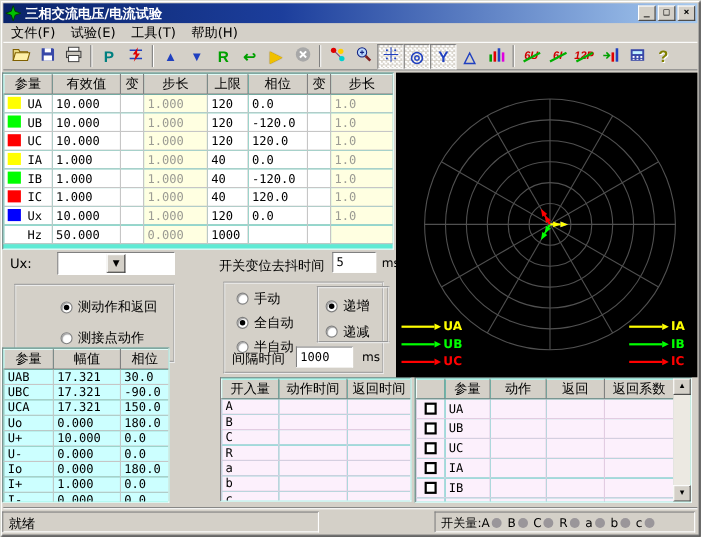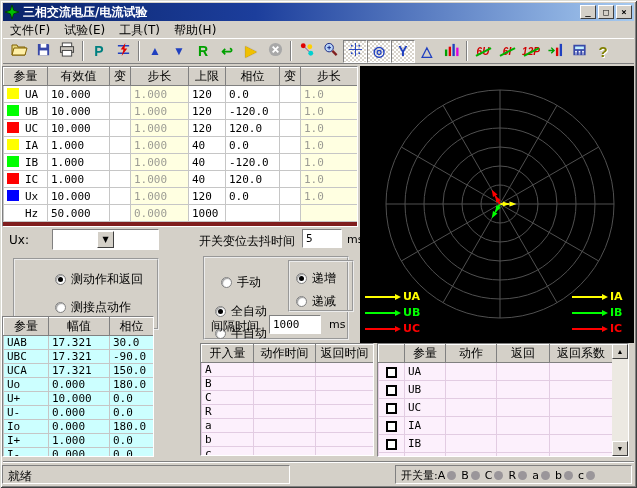--- a/index.html
+++ b/index.html
@@ -29,21 +29,21 @@
   .tsep{width:2px;height:20px;border-left:1px solid #808080;border-right:1px solid #fff;margin:0 3px;}
   .g-teal{color:#008080;font-weight:bold;font-size:14px;}
   .g-blue{color:#2040C0;font-weight:bold;font-size:12px;}
   .g-blue14{color:#2040C0;font-weight:bold;font-size:14px;}
   .g-green{color:#00A000;font-weight:bold;font-size:14px;}
   .g-play{color:#F0C000;font-size:15px;text-shadow:0 0 1px #806000;}
   .g-red{color:#D00000;font-weight:bold;font-size:10px;font-style:italic;white-space:nowrap;}
   .g-help{color:#808000;font-weight:bold;font-size:15px;text-shadow:1px 1px 0 #fff;}
   .slash{position:absolute;left:3px;top:10px;width:17px;height:2px;background:#00B000;transform:rotate(-28deg);}
   
-  .gridbox{position:absolute;background:#7f1d1d;border:1px solid;border-color:#808080 #fff #fff #808080;overflow:hidden;}
+  .gridbox{position:absolute;background:#5eead4;border:1px solid;border-color:#808080 #fff #fff #808080;overflow:hidden;}
   table.grid{border-collapse:collapse;table-layout:fixed;width:100%;}
   table.grid th{background:#D4D0C8;font-weight:normal;font-size:12px;height:18px;padding:0 2px;overflow:hidden;white-space:nowrap;
     border:1px solid;border-color:#fff #808080 #808080 #fff;}
   table.grid td{border:1px solid #C6C6C6;font-family:"DejaVu Sans Mono","Liberation Mono",monospace;
     font-size:11px;padding:0 3px;overflow:hidden;white-space:nowrap;background:#fff;}
   #param-grid td{height:17px;}
   #param-grid td.dim{background:#FFFFE1;color:#9C9C94;}
   .swatch{display:inline-block;width:12px;height:11px;margin-right:6px;vertical-align:-1px;}
   
   #derived-grid td{height:13px;background:#CCFFFF;}
@@ -391,21 +391,21 @@
           </i>
           <span>测接点动作</span>
         </label>
 
     </div>
   </div>
 
   <div class="groupbox" style="left:203px;top:256px;width:146px;height:84px;">
     <div style="position:absolute;left:10px;top:4px;">
 
-        <label class="radio" style="position:relative;display:flex;margin:12px 0;justify-content:center;">
+        <label class="radio" style="position:relative;display:flex;margin:1px 0;">
           <i class="rb">
             <b class="dot" style="visibility: hidden;"></b>
           </i>
           <span>手动</span>
         </label>
 
         <label class="radio" style="position:relative;display:flex;margin:5px 0;">
           <i class="rb">
             <b class="dot" style="visibility: visible;"></b>
           </i>

